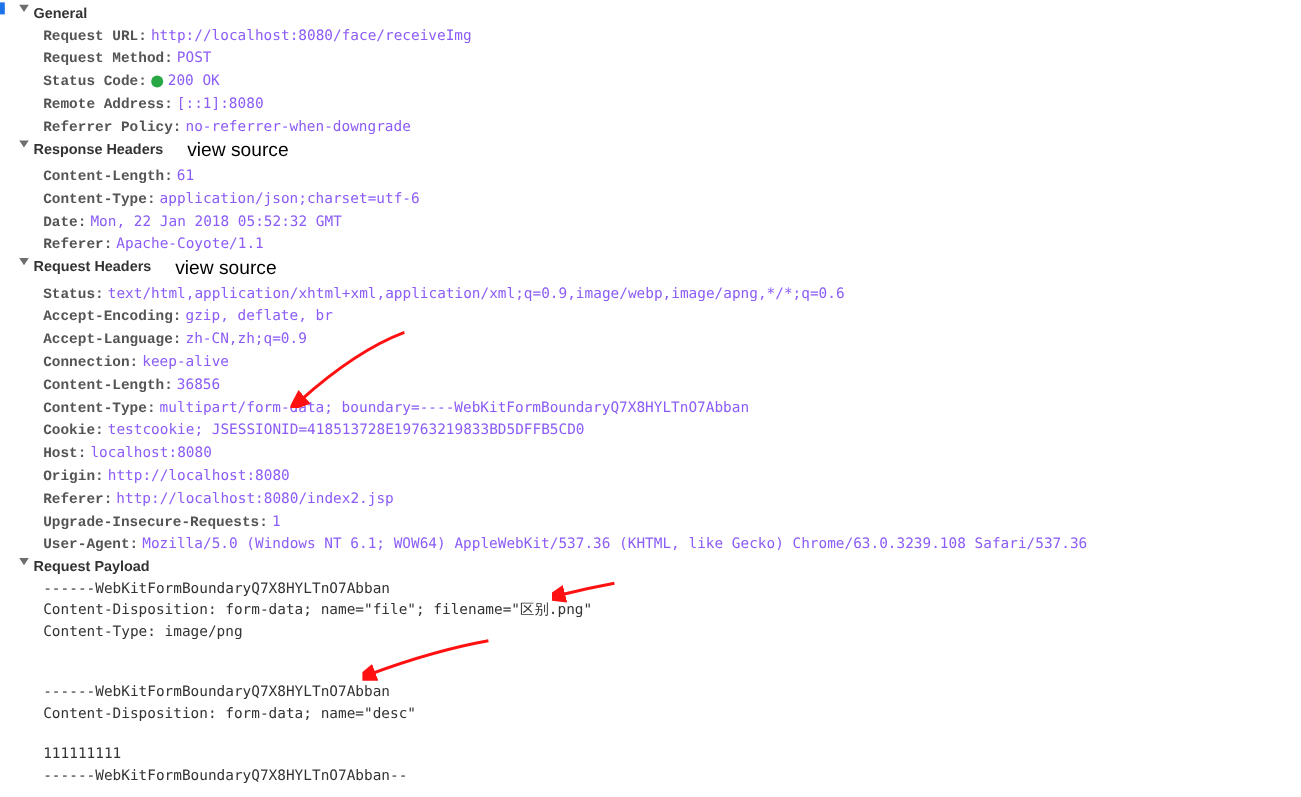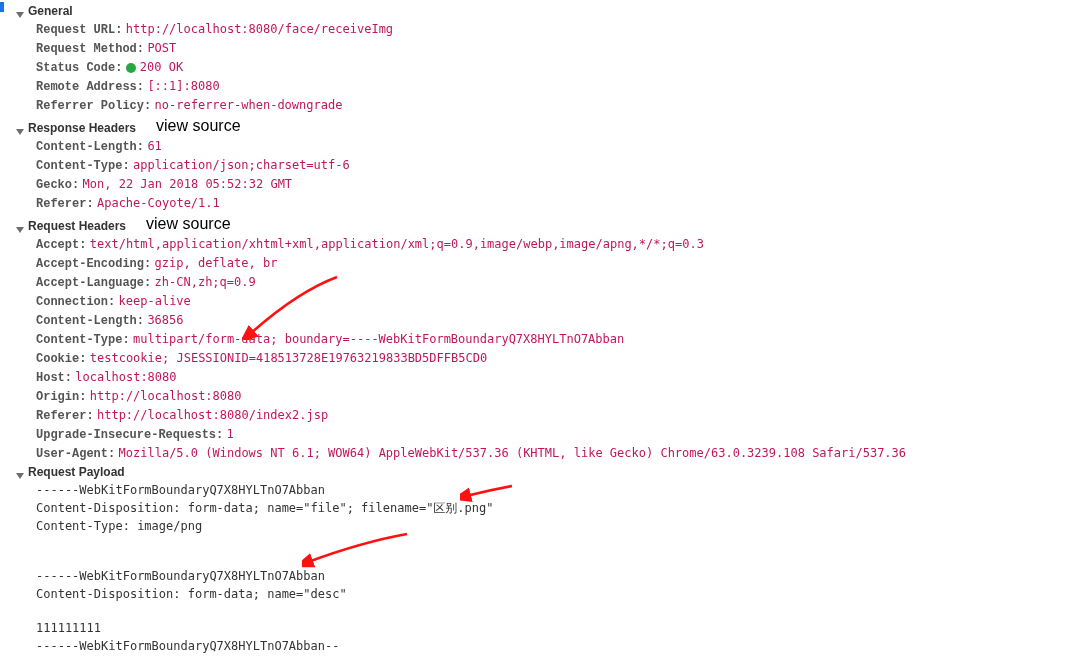--- a/index.html
+++ b/index.html
@@ -16,21 +16,21 @@
       position: absolute;
       left: 0; top: 2px;
       width: 4px; height: 10px;
       background: #1a73e8;
     }
     .content {
       padding: 2px 0 0 8px;
     }
     .section-header {
       display: flex;
-      align-items: flex-end;
+      align-items: flex-start;
       padding: 2px 0 2px 8px;
       cursor: pointer;
       user-select: none;
     }
     .section-header .tri {
       display: inline-block;
       width: 0; height: 0;
       border-left: 4px solid transparent;
       border-right: 4px solid transparent;
       border-top: 6px solid #6e6e6e;
@@ -54,21 +54,21 @@
       line-height: 16px;
       white-space: nowrap;
     }
     .kv-line .k {
       font-weight: 700;
       color: #545454;
       font-family: Liberation Mono, monospace;
     }
     .kv-line .v {
       font-family: Consolas, "Lucida Console", monospace;
-      color: #be185d;
+      color: #8b5cf6;
       font-size: 12px;
     }
     .status-dot {
       display: inline-block;
       width: 10px; height: 10px;
       border-radius: 50%;
       background: #28a745;
       vertical-align: middle;
       margin-right: 4px;
     }
@@ -101,29 +101,29 @@
   <div class="kv-line"><span class="k">Remote Address:</span> <span class="v">[::1]:8080</span></div>
   <div class="kv-line"><span class="k">Referrer Policy:</span> <span class="v">no-referrer-when-downgrade</span></div>
 
   <div class="section-header">
     <span class="tri"></span>
     <span class="title">Response Headers</span>
     <span class="action-link">view source</span>
   </div>
   <div class="kv-line"><span class="k">Content-Length:</span> <span class="v">61</span></div>
   <div class="kv-line"><span class="k">Content-Type:</span> <span class="v">application/json;charset=utf-6</span></div>
-  <div class="kv-line"><span class="k">Gecko:</span> <span class="v">Mon, 22 Jan 2018 05:52:32 GMT</span></div>
+  <div class="kv-line"><span class="k">Date:</span> <span class="v">Mon, 22 Jan 2018 05:52:32 GMT</span></div>
   <div class="kv-line"><span class="k">Referer:</span> <span class="v">Apache-Coyote/1.1</span></div>
 
   <div class="section-header">
     <span class="tri"></span>
     <span class="title">Request Headers</span>
     <span class="action-link">view source</span>
   </div>
-  <div class="kv-line"><span class="k">Accept:</span> <span class="v">text/html,application/xhtml+xml,application/xml;q=0.9,image/webp,image/apng,*/*;q=0.3</span></div>
+  <div class="kv-line"><span class="k">Status:</span> <span class="v">text/html,application/xhtml+xml,application/xml;q=0.9,image/webp,image/apng,*/*;q=0.6</span></div>
   <div class="kv-line"><span class="k">Accept-Encoding:</span> <span class="v">gzip, deflate, br</span></div>
   <div class="kv-line"><span class="k">Accept-Language:</span> <span class="v">zh-CN,zh;q=0.9</span></div>
   <div class="kv-line"><span class="k">Connection:</span> <span class="v">keep-alive</span></div>
   <div class="kv-line"><span class="k">Content-Length:</span> <span class="v">36856</span></div>
   <div class="kv-line"><span class="k">Content-Type:</span> <span class="v">multipart/form-data; boundary=----WebKitFormBoundaryQ7X8HYLTnO7Abban</span></div>
   <div class="kv-line"><span class="k">Cookie:</span> <span class="v">testcookie; JSESSIONID=418513728E19763219833BD5DFFB5CD0</span></div>
   <div class="kv-line"><span class="k">Host:</span> <span class="v">localhost:8080</span></div>
   <div class="kv-line"><span class="k">Origin:</span> <span class="v">http://localhost:8080</span></div>
   <div class="kv-line"><span class="k">Referer:</span> <span class="v">http://localhost:8080/index2.jsp</span></div>
   <div class="kv-line"><span class="k">Upgrade-Insecure-Requests:</span> <span class="v">1</span></div>

